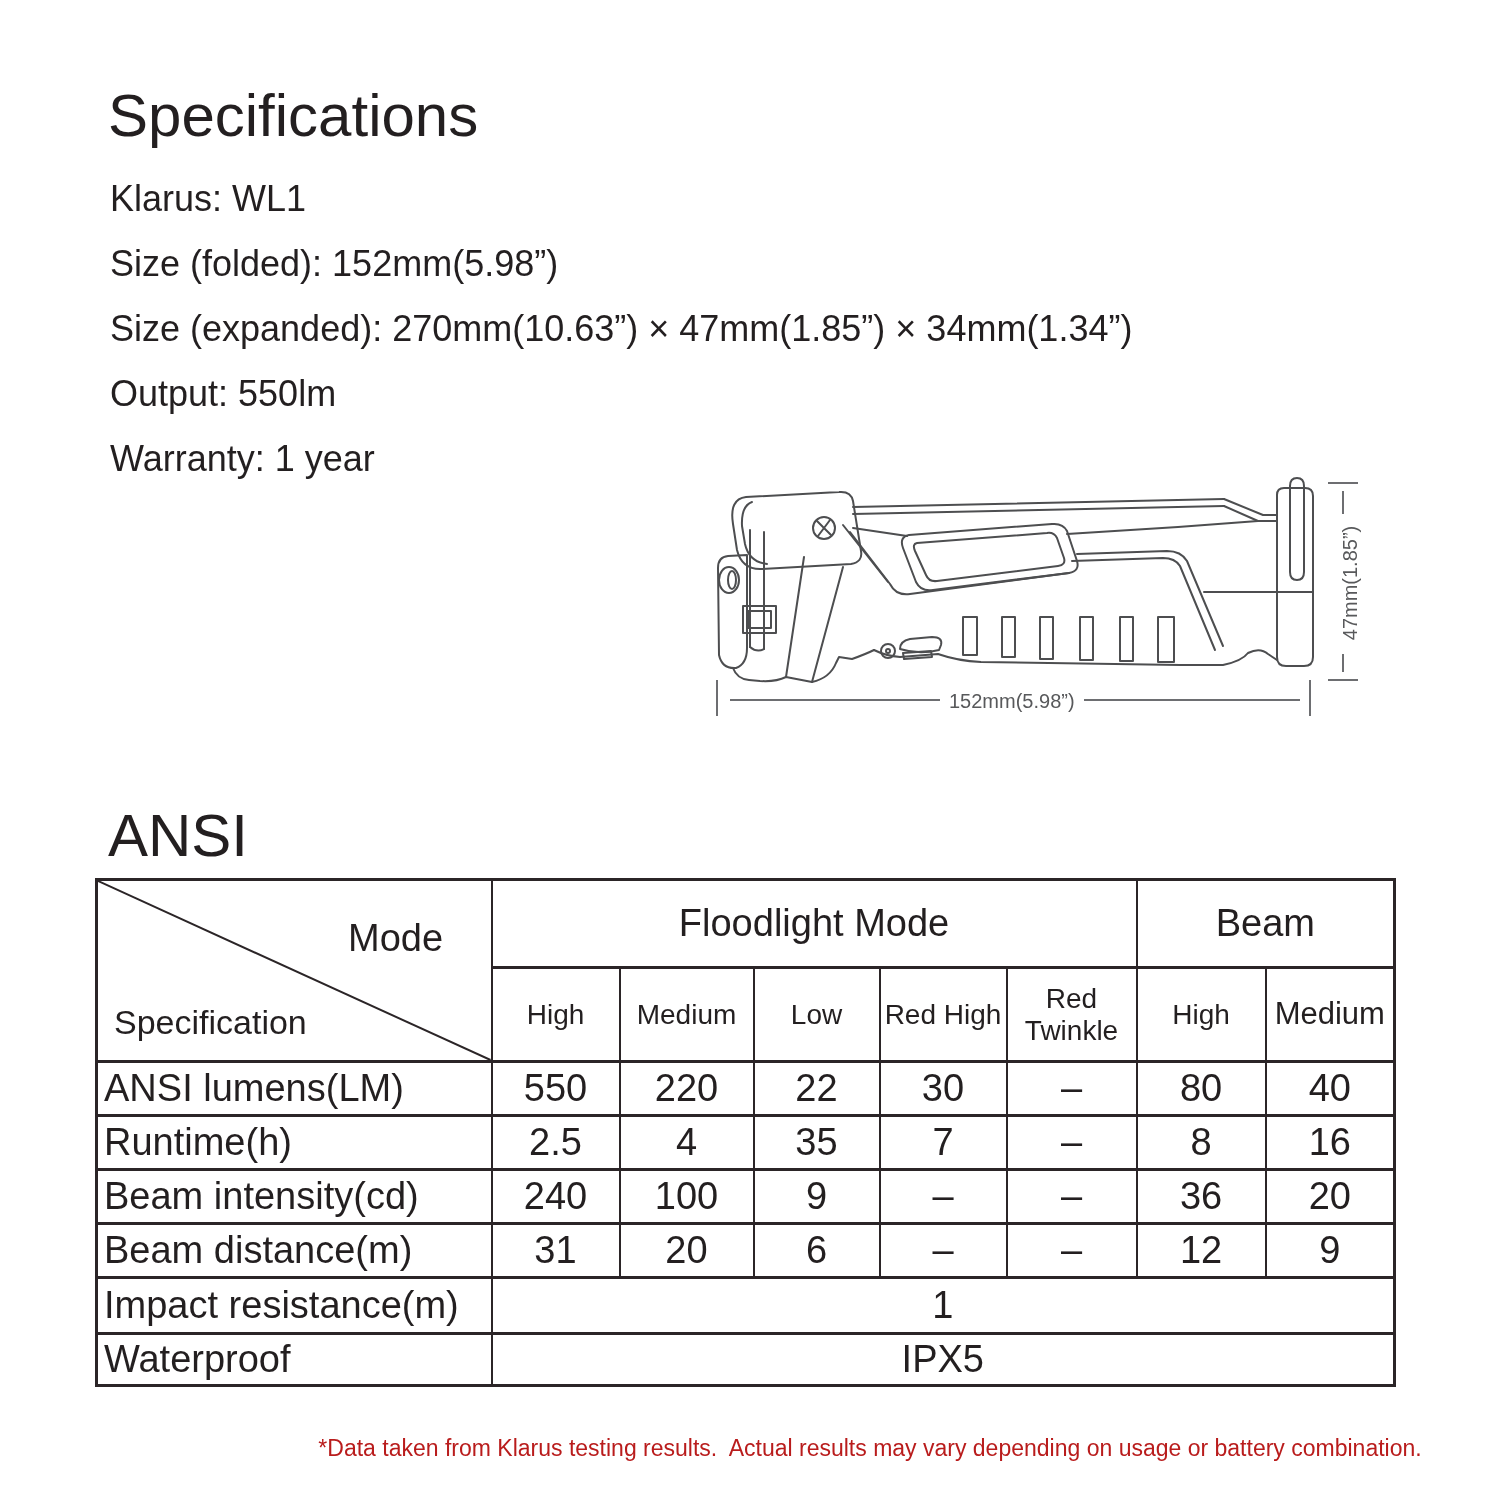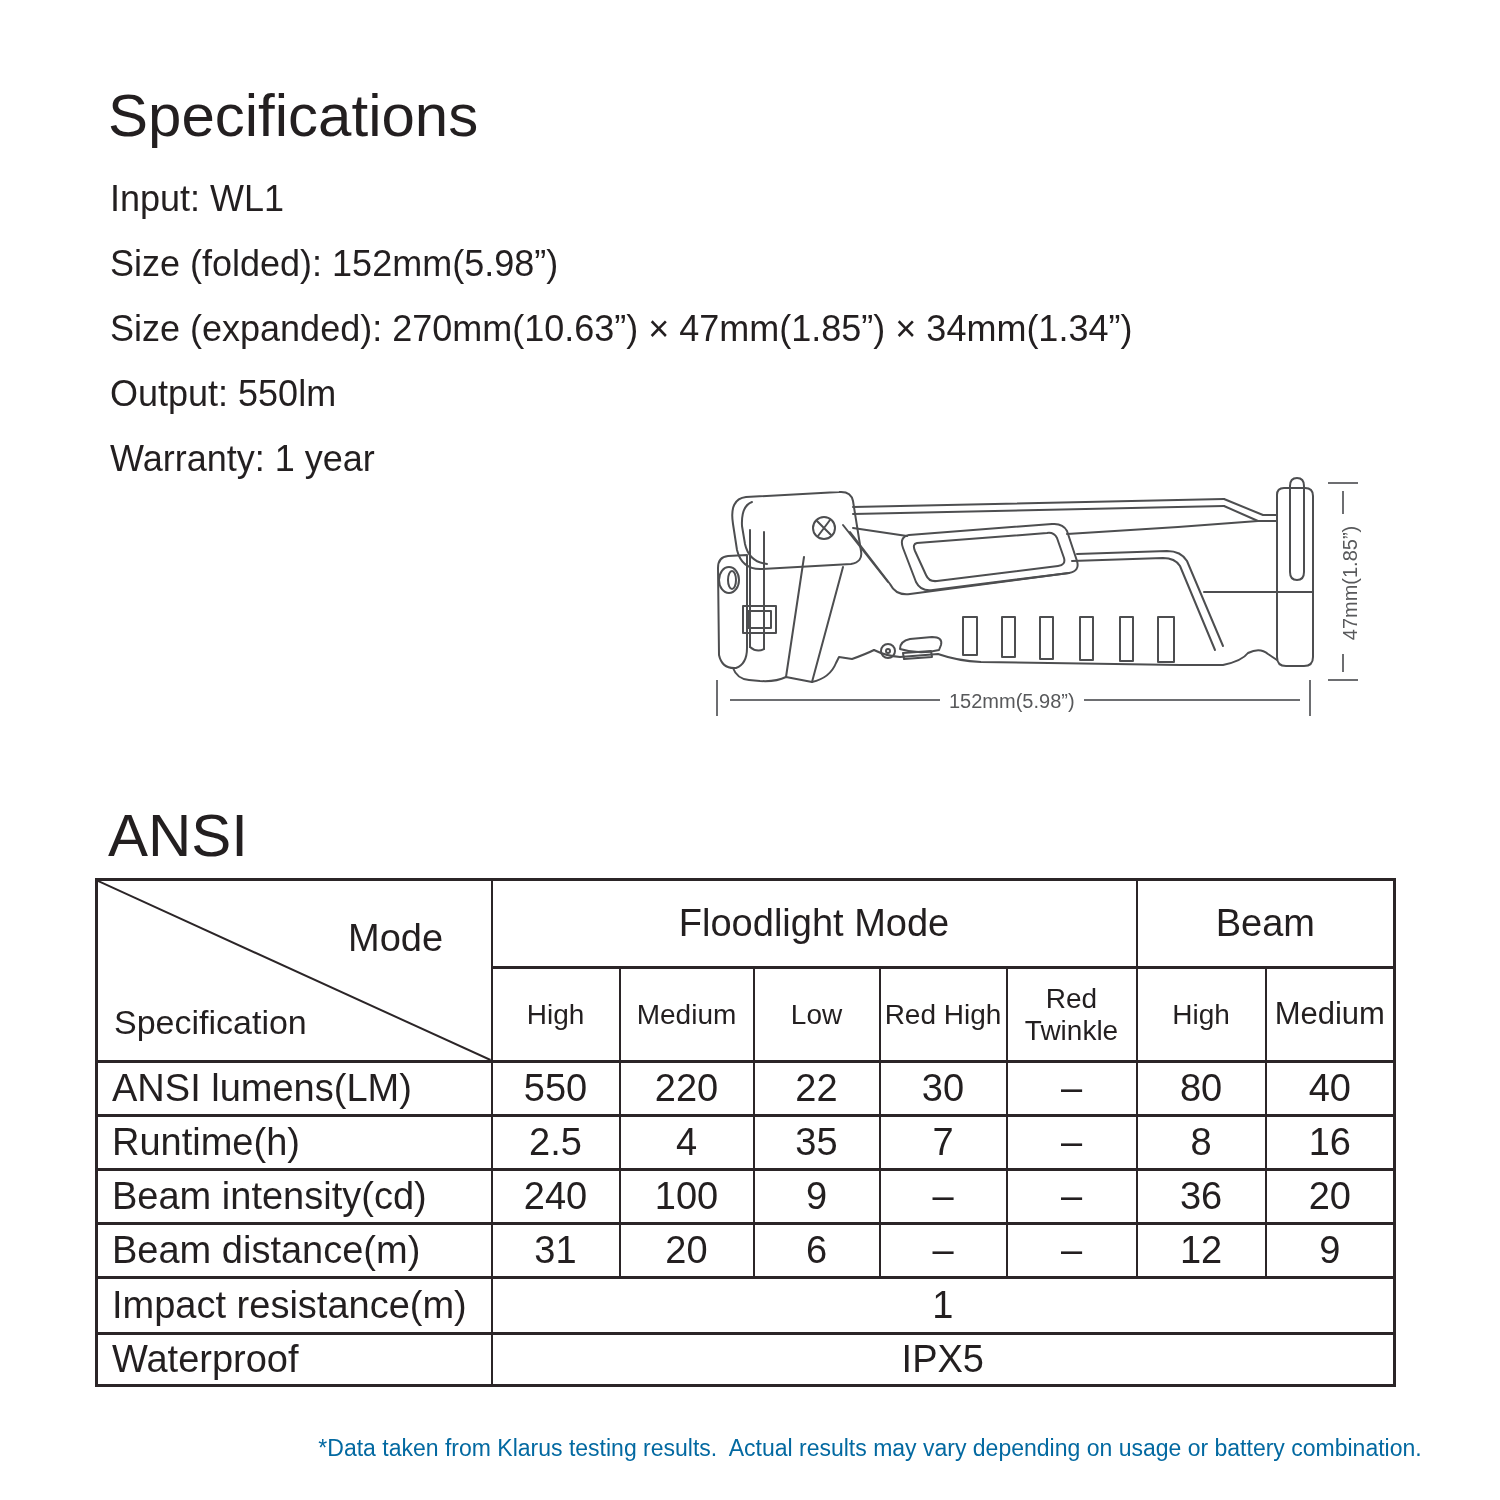--- a/index.html
+++ b/index.html
@@ -19,38 +19,38 @@
   .dim-label.vert{transform:translate(-50%,-50%) rotate(-90deg);}
   
   .ansi-table{border-collapse:collapse;table-layout:fixed;width:1298px;}
   .ansi-table td{
     border:2px solid #2b2527;border-top-width:3px;border-bottom-width:3px;
     text-align:center;vertical-align:middle;font-size:38px;padding:0;
     overflow:hidden;
     margin-left:26px;
   }
   .ansi-table{border:3px solid #2b2527;}
-  td.rowlabel{text-align:left;padding-left:14px;}
+  td.rowlabel{text-align:left;padding-left:6px;}
   td.corner{position:relative;}
   .diag-svg{position:absolute;left:0;top:0;width:100%;height:100%;}
   .corner-top{position:absolute;top:36px;left:250px;font-size:38px;}
   .corner-bottom{position:absolute;top:122px;left:16px;font-size:34px;}
   td.sub{font-size:28px;line-height:1.12;}
   td.sub-small{font-size:31px;}
-  .footnote{font-size:23px;line-height:23px;white-space:pre;color:#0369a1;}
+  .footnote{font-size:23px;line-height:23px;white-space:pre;color:#b91c1c;}
   .ink{stroke:#4d4e50;stroke-width:2;fill:none;stroke-linecap:round;stroke-linejoin:round;}
   .dim{stroke:#6d6e71;stroke-width:2;fill:none;stroke-linecap:butt;}
 </style>
 </head>
 <body>
 
 <div class="abs h1" style="left:108px;top:86px;">Specifications</div>
 
 <div class="abs spec-list">
-  <div class="spec-line">Input: WL1</div>
+  <div class="spec-line">Klarus: WL1</div>
   <div class="spec-line">Size (folded): 152mm(5.98”)</div>
   <div class="spec-line">Size (expanded): 270mm(10.63”) × 47mm(1.85”) × 34mm(1.34”)</div>
   <div class="spec-line">Output: 550lm</div>
   <div class="spec-line">Warranty: 1 year</div>
 </div>
 
 <div class="abs drawing">
   <svg viewBox="0 0 700 260" aria-hidden="true">
     <g class="ink">
 

